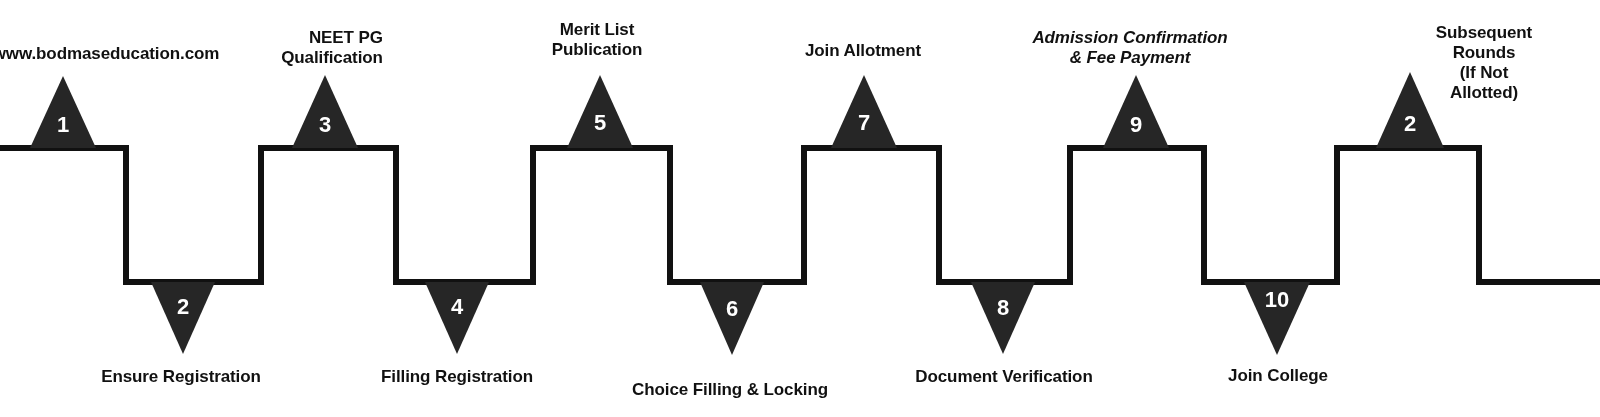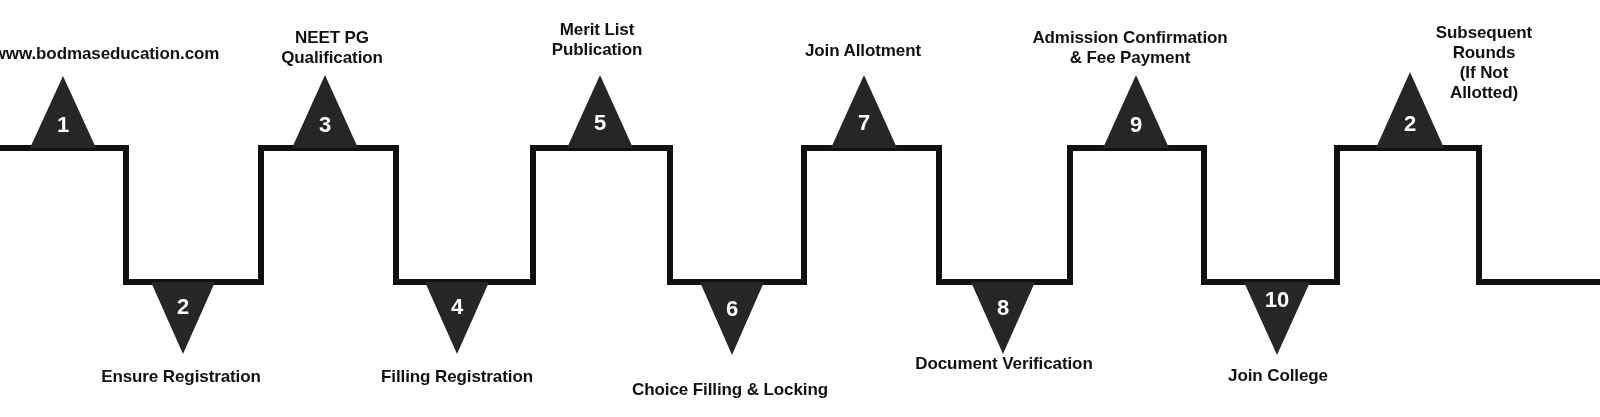--- a/index.html
+++ b/index.html
@@ -70,29 +70,29 @@
         <polygon points="971,282 1035,282 1003,354" fill="#262626"></polygon>
         <polygon points="1103,148 1169,148 1136,75" fill="#262626"></polygon>
         <polygon points="1244,282 1310,282 1277,355" fill="#262626"></polygon>
         <polygon points="1376,148 1444,148 1410,72" fill="#262626"></polygon>
       </g>
   </svg>
 
   <div id="labels-layer">
       <div class="step-label brand-label" style="left: 106px; top: 44px;">www.bodmaseducation.com</div>
       <div class="step-label" style="left: 181px; top: 367px;">Ensure Registration</div>
-      <div class="step-label" style="left: 332px; top: 28px;">NEET PG
+      <div class="step-label" style="left: 332px; top: 28px; text-align: right;">NEET PG
 Qualification</div>
       <div class="step-label" style="left: 457px; top: 367px;">Filling Registration</div>
       <div class="step-label" style="left: 597px; top: 20px; text-align: center;">Merit List
 Publication</div>
       <div class="step-label" style="left: 730px; top: 368px; margin-top: 12px;">Choice Filling &amp; Locking</div>
       <div class="step-label" style="left: 863px; top: 41px;">Join Allotment</div>
-      <div class="step-label" style="left: 1004px; top: 354px;">Document Verification</div>
-      <div class="step-label" style="left: 1130px; top: 28px;">Admission Confirmation
+      <div class="step-label" style="left: 1004px; top: 367px;">Document Verification</div>
+      <div class="step-label" style="left: 1130px; top: 28px; font-style: italic;">Admission Confirmation
 &amp; Fee Payment</div>
       <div class="step-label" style="left: 1278px; top: 366px;">Join College</div>
       <div class="step-label" style="left: 1484px; top: 23px;">Subsequent Rounds
 (If Not Allotted)</div>
     </div>
   <div id="numbers-layer">
       <div class="step-number" style="left: 63px; top: 125px;">1</div>
       <div class="step-number" style="left: 183px; top: 307px;">2</div>
       <div class="step-number" style="left: 325px; top: 125px;">3</div>
       <div class="step-number" style="left: 457px; top: 307px;">4</div>

